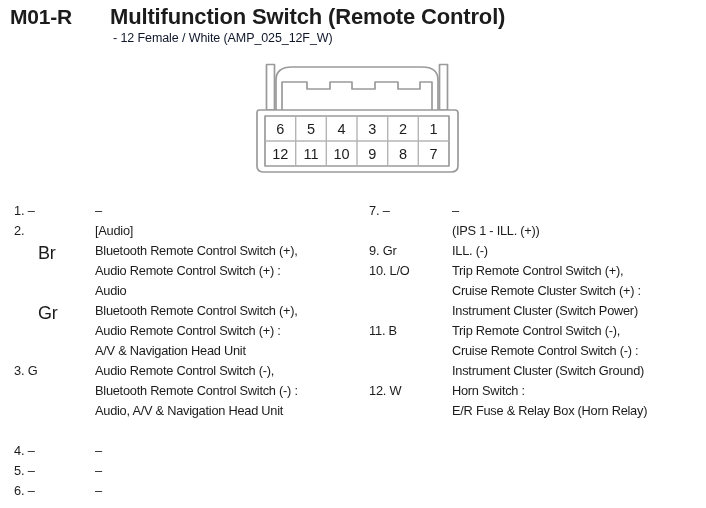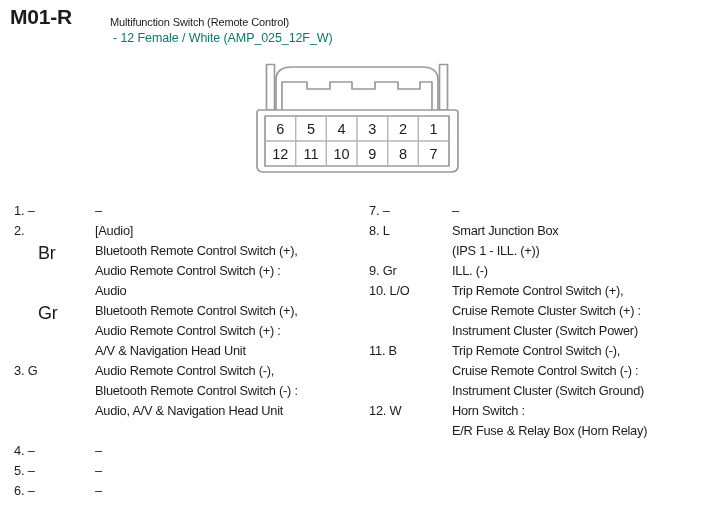--- a/index.html
+++ b/index.html
@@ -30,32 +30,31 @@
     left: 10px;
     top: 5px;
     font-size: 21px;
     font-weight: bold;
     letter-spacing: -0.2px;
   }
   #connector-title {
     position: absolute;
     left: 110px;
     top: 4px;
-    font-size: 11px;
-    font-weight: normal;
+    font-size: 22px;
+    font-weight: bold;
     letter-spacing: -0.15px;
-    margin-top: 12px;
   }
   #connector-subtitle {
     position: absolute;
     left: 113px;
     top: 31px;
     font-size: 12.5px;
     font-weight: normal;
-    color: #0f766e;
+    color: #0f172a;
     letter-spacing: -0.1px;
   }
 
   
   #connector-figure {
     position: absolute;
     left: 252px;
     top: 58px;
     width: 210px;
     height: 125px;
@@ -209,24 +208,20 @@
       <span class="pin-desc">–</span>
     </div>
   </div>
 
 <div id="pin-column-right" class="pin-column">
     <div class="pin-row">
       <span class="pin-no">7. –</span>
       <span class="pin-desc">–</span>
     </div>
     <div class="pin-row">
-      <span class="pin-no">8. L</span>
-      <span class="pin-desc">Smart Junction Box</span>
-    </div>
-    <div class="pin-row">
       <span class="pin-desc">(IPS 1 - ILL. (+))</span>
     </div>
     <div class="pin-row">
       <span class="pin-no">9. Gr</span>
       <span class="pin-desc">ILL. (-)</span>
     </div>
     <div class="pin-row">
       <span class="pin-no">10. L/O</span>
       <span class="pin-desc">Trip Remote Control Switch (+),</span>
     </div>

